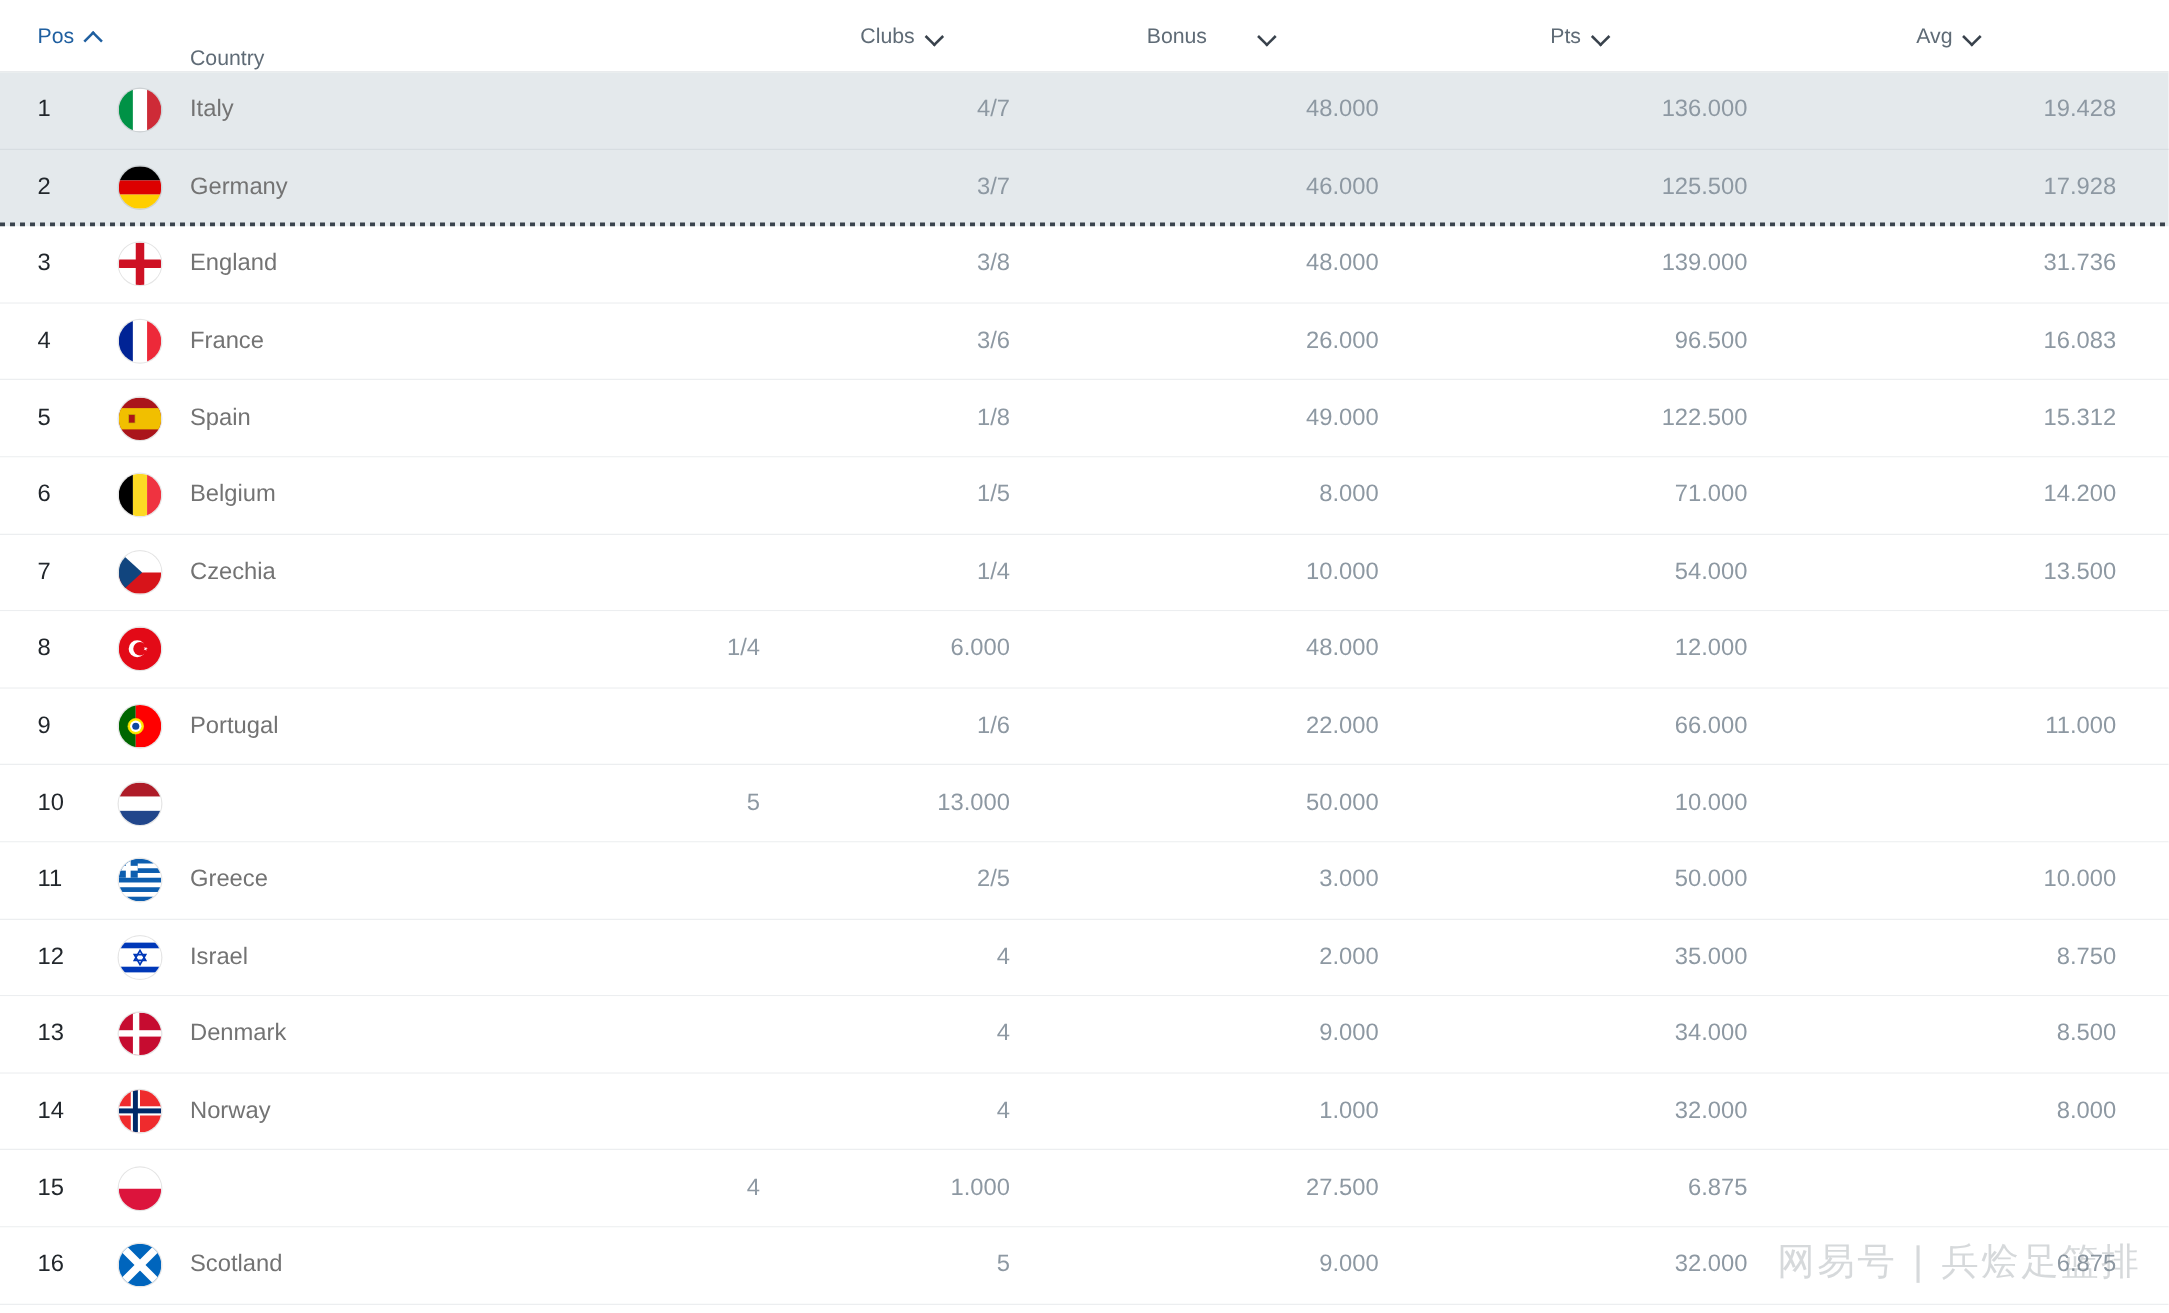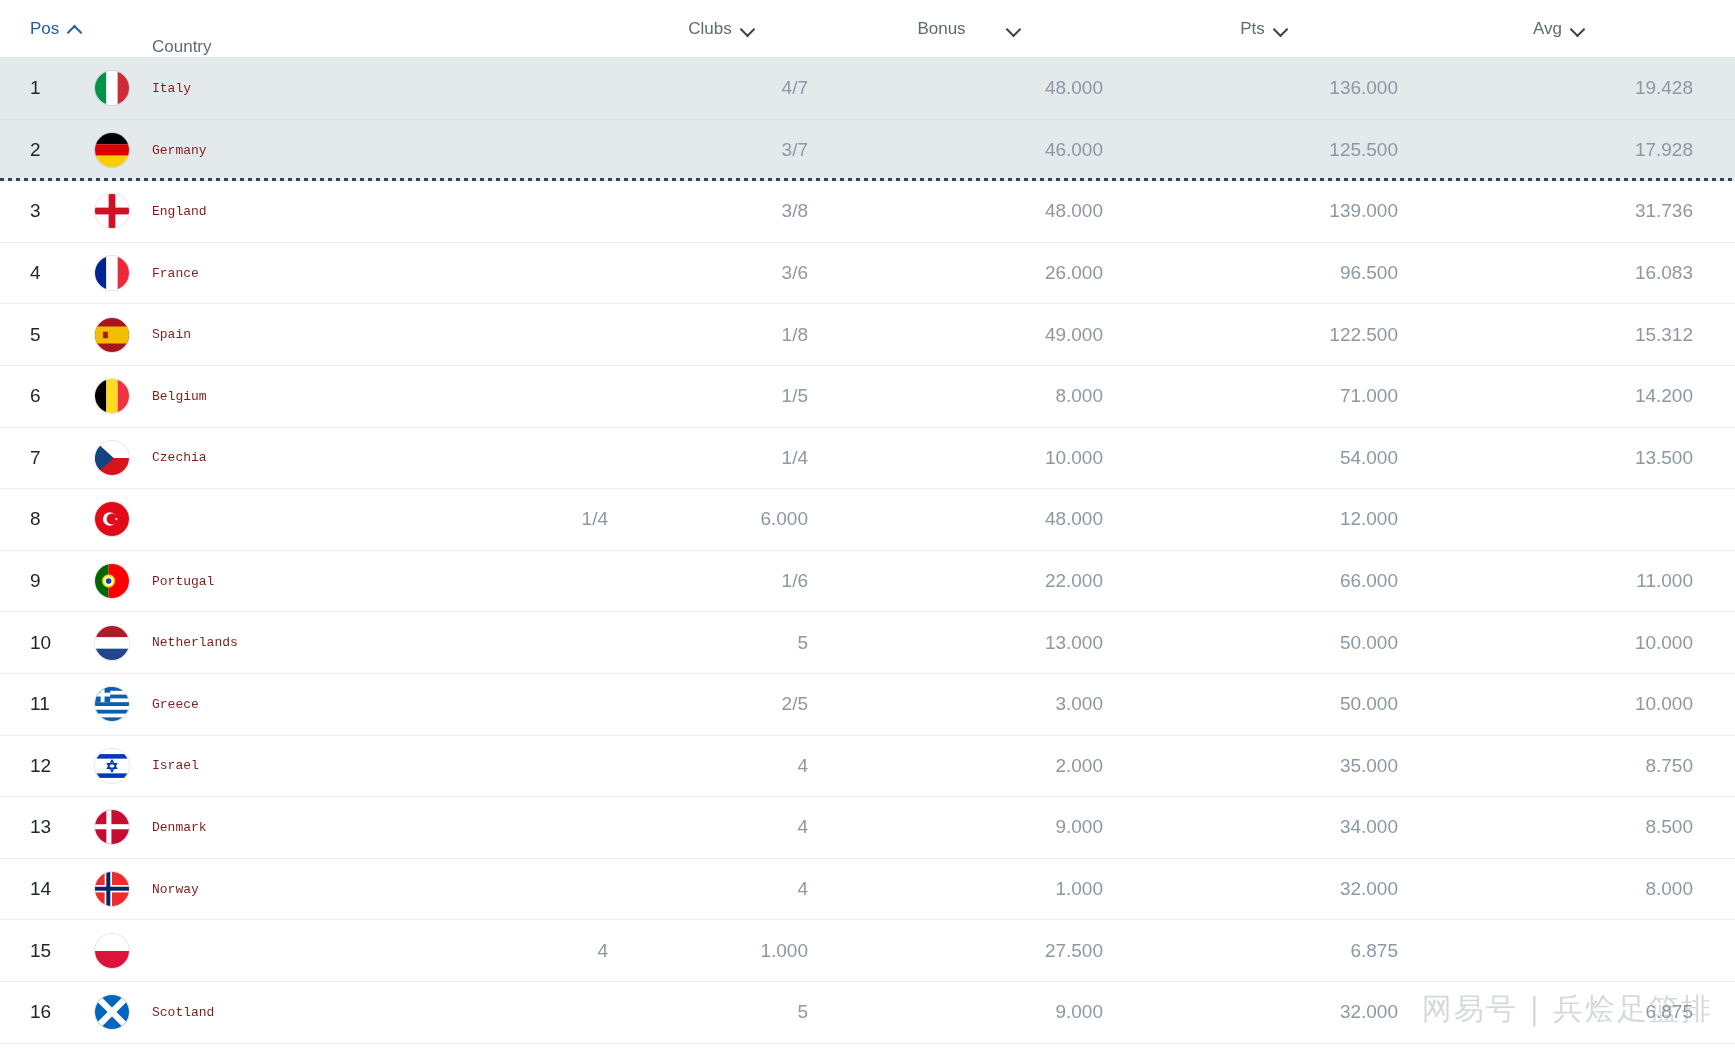--- a/index.html
+++ b/index.html
@@ -111,27 +111,26 @@
     width: 34px;
     height: 34px;
     border-radius: 50%;
     overflow: hidden;
     position: relative;
     box-shadow: 0 0 0 1px rgba(0,0,0,0.10);
     flex: 0 0 auto;
   }
 
   .cell-country {
-    font-size: 13px;
-    color: #7f1d1d;
+    font-size: 19px;
+    color: #737373;
     padding-left: 16px;
     white-space: nowrap;
     overflow: hidden;
     text-overflow: ellipsis;
-    font-family: Liberation Mono, monospace;
   }
 
   .cell-num {
     font-size: 19px;
     color: #8d98a2;
     text-align: right;
     padding-right: 28px;
     white-space: nowrap;
   }
 
@@ -321,21 +320,20 @@
       </div>
       <div class="row grid">
         <div class="cell-pos">10</div>
         <div class="cell-flagwrap">
           <span class="flag"><svg xmlns="http://www.w3.org/2000/svg" viewBox="0 0 60 60">
               <rect width="60" height="20" fill="#ae1c28"></rect>
               <rect y="20" width="60" height="20" fill="#fff"></rect>
               <rect y="40" width="60" height="20" fill="#21468b"></rect>
             </svg></span>
         </div>
-        <div class="cell-country">Netherlands</div>
         <div class="cell-num">5</div>
         <div class="cell-num">13.000</div>
         <div class="cell-num">50.000</div>
         <div class="cell-num">10.000</div>
       </div>
       <div class="row grid">
         <div class="cell-pos">11</div>
         <div class="cell-flagwrap">
           <span class="flag"><svg xmlns="http://www.w3.org/2000/svg" viewBox="0 0 60 60">
               <rect width="60" height="60" fill="#fff"></rect>

